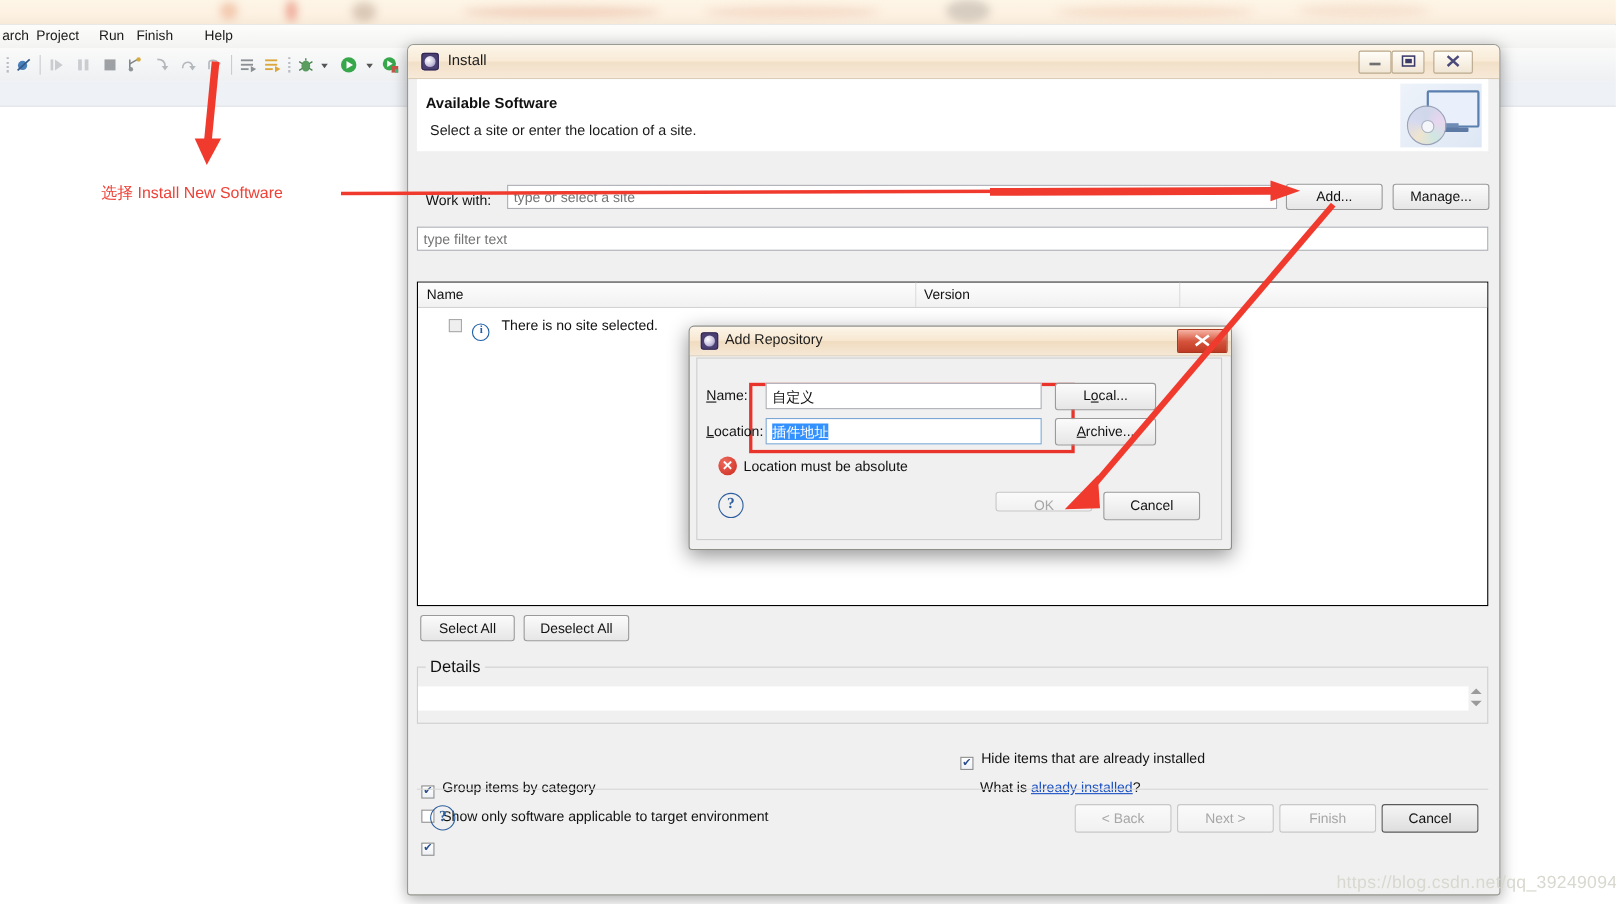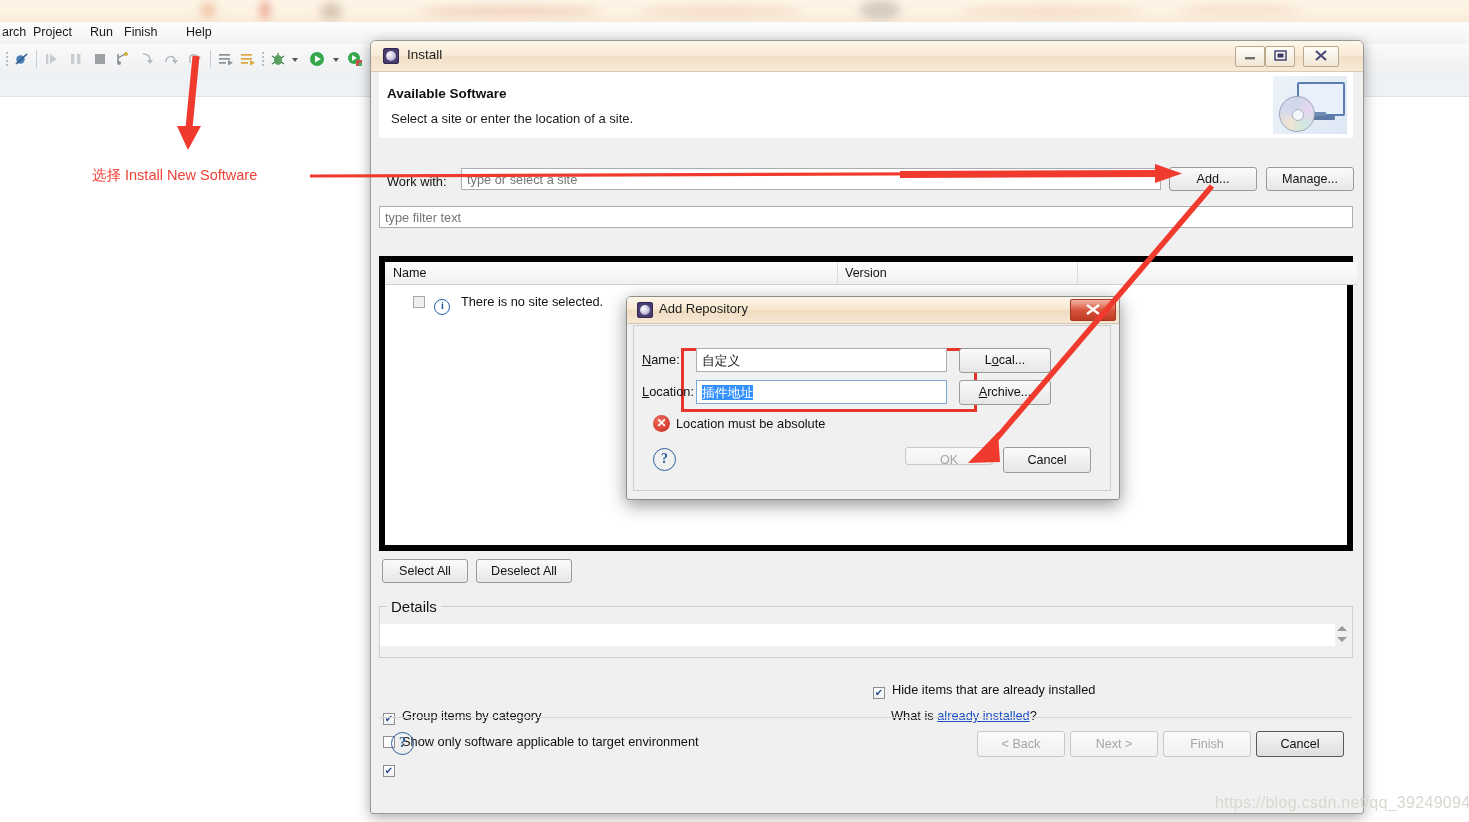--- a/index.html
+++ b/index.html
@@ -106,21 +106,21 @@
   }
   .btn{
     box-sizing:border-box;border:1px solid #9a9a9a;border-radius:3px;
     background:linear-gradient(180deg,#fbfbfb,#e6e6e6);
     font-size:12.6px;color:#111;text-align:center;
   }
   .btn.disabled{color:#a6a6a6;border-color:#c8c8c8;background:linear-gradient(180deg,#fafafa,#f1f1f1);}
   .btn.default{border:1px solid #5a5a5a;background:linear-gradient(180deg,#f5f5f5,#dedede);}
 
   
-  #tbl{position:absolute;left:0;top:118px;width:974px;height:295px;background:#fff;border:6px solid #000000;box-sizing:border-box;}
+  #tbl{position:absolute;left:0;top:118px;width:974px;height:295px;background:#fff;border:1px solid #000000;box-sizing:border-box;}
   #tbl-head{position:absolute;left:0;top:0;width:972px;height:22px;
      background:linear-gradient(180deg,#fdfdfd,#f1f1f1);border-bottom:1px solid #d2d2d2;}
   .th{position:absolute;top:4px;font-size:12.5px;color:#111;}
   .thsep{position:absolute;top:0;width:1px;height:22px;background:#dcdcdc;}
   #norow{position:absolute;left:28px;top:30px;height:18px;}
   .cbx{display:inline-block;width:12px;height:12px;border:1px solid #8f8f8f;background:#fff;
      vertical-align:-2px;box-sizing:border-box;}
   .cbx.checked{background:linear-gradient(180deg,#fff,#eef1f6);}
   .cbx.checked:after{content:"✔";display:block;font-size:10px;line-height:10px;color:#2a4d8f;text-align:center;}
   .cbx.gray{background:#efefef;border-color:#a9a9a9;}

